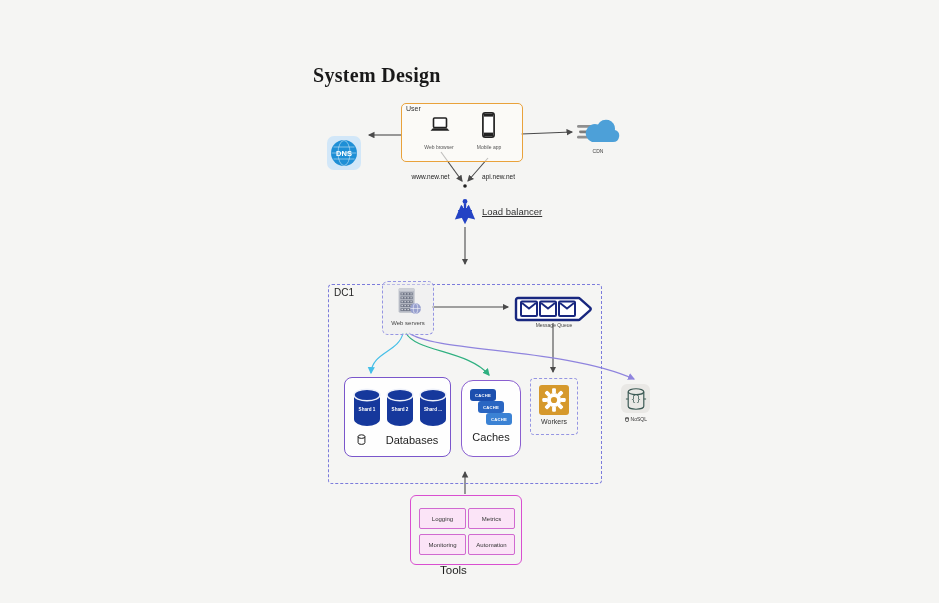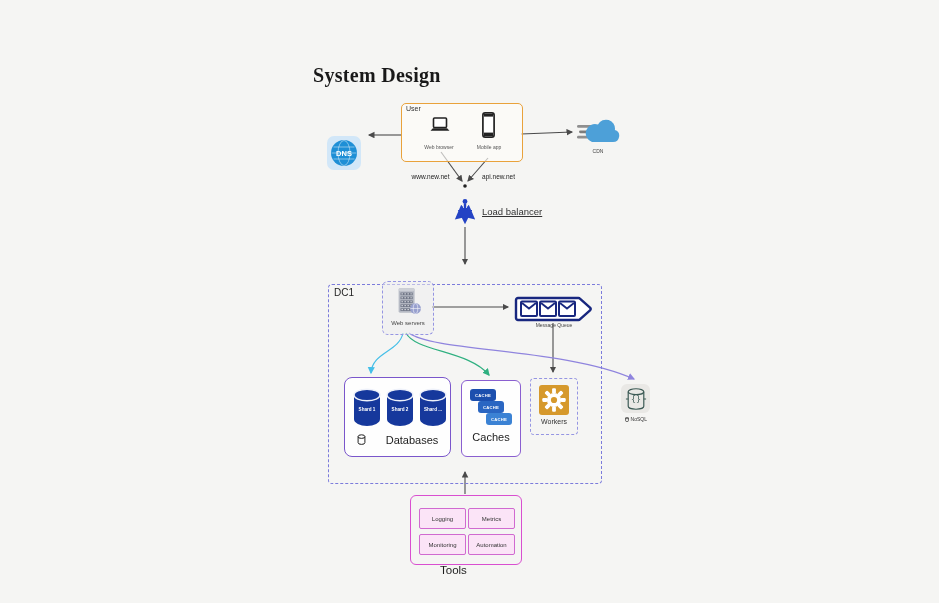--- a/index.html
+++ b/index.html
@@ -53,21 +53,21 @@
   .mq{left:514px;top:295px;width:82px;height:40px;}
   .mq-label{position:absolute;left:0;top:27px;width:80px;text-align:center;font-size:5px;color:#444;}
 
   
   .db-box{left:344px;top:377px;width:105px;height:78px;border:1.5px solid var(--db-border);border-radius:8px;background:#fefefe;}
   .shard{position:absolute;top:9px;}
   .shard.s1{left:7px;} .shard.s2{left:40px;} .shard.s3{left:73px;}
   .db-label{position:absolute;left:0;top:56px;width:105px;text-align:left;font-size:11px;color:#1c1c1c;display:flex;align-items:center;justify-content:center;gap:20px;}
 
   
-  .cache-box{left:461px;top:380px;width:58px;height:75px;border:1.5px solid var(--cache-border);border-radius:6px;background:#fefefe;}
+  .cache-box{left:461px;top:380px;width:58px;height:75px;border:1.5px solid var(--cache-border);border-radius:12px;background:#fefefe;}
   .chip{position:absolute;width:26px;height:12px;border-radius:3px;color:#fff;font-size:4.2px;font-weight:bold;display:flex;align-items:center;justify-content:center;letter-spacing:.2px;}
   .chip.c1{left:8px;top:8px;background:var(--chip-dark);}
   .chip.c2{left:16px;top:20px;background:var(--chip-mid);}
   .chip.c3{left:24px;top:32px;background:var(--chip-light);}
   .cache-label{position:absolute;left:0;top:50px;width:58px;text-align:center;font-size:11px;color:#1c1c1c;}
 
   
   .workers-tile{left:530px;top:378px;width:46px;height:55px;border:1.3px dashed var(--tile-border);border-radius:4px;}
   .gear-sq{position:absolute;left:8px;top:6px;width:30px;height:30px;border-radius:3px;background:var(--gear-bg);display:flex;align-items:center;justify-content:center;}
   .workers-label{position:absolute;left:0;top:39px;width:46px;text-align:center;font-size:7px;color:#333;}

